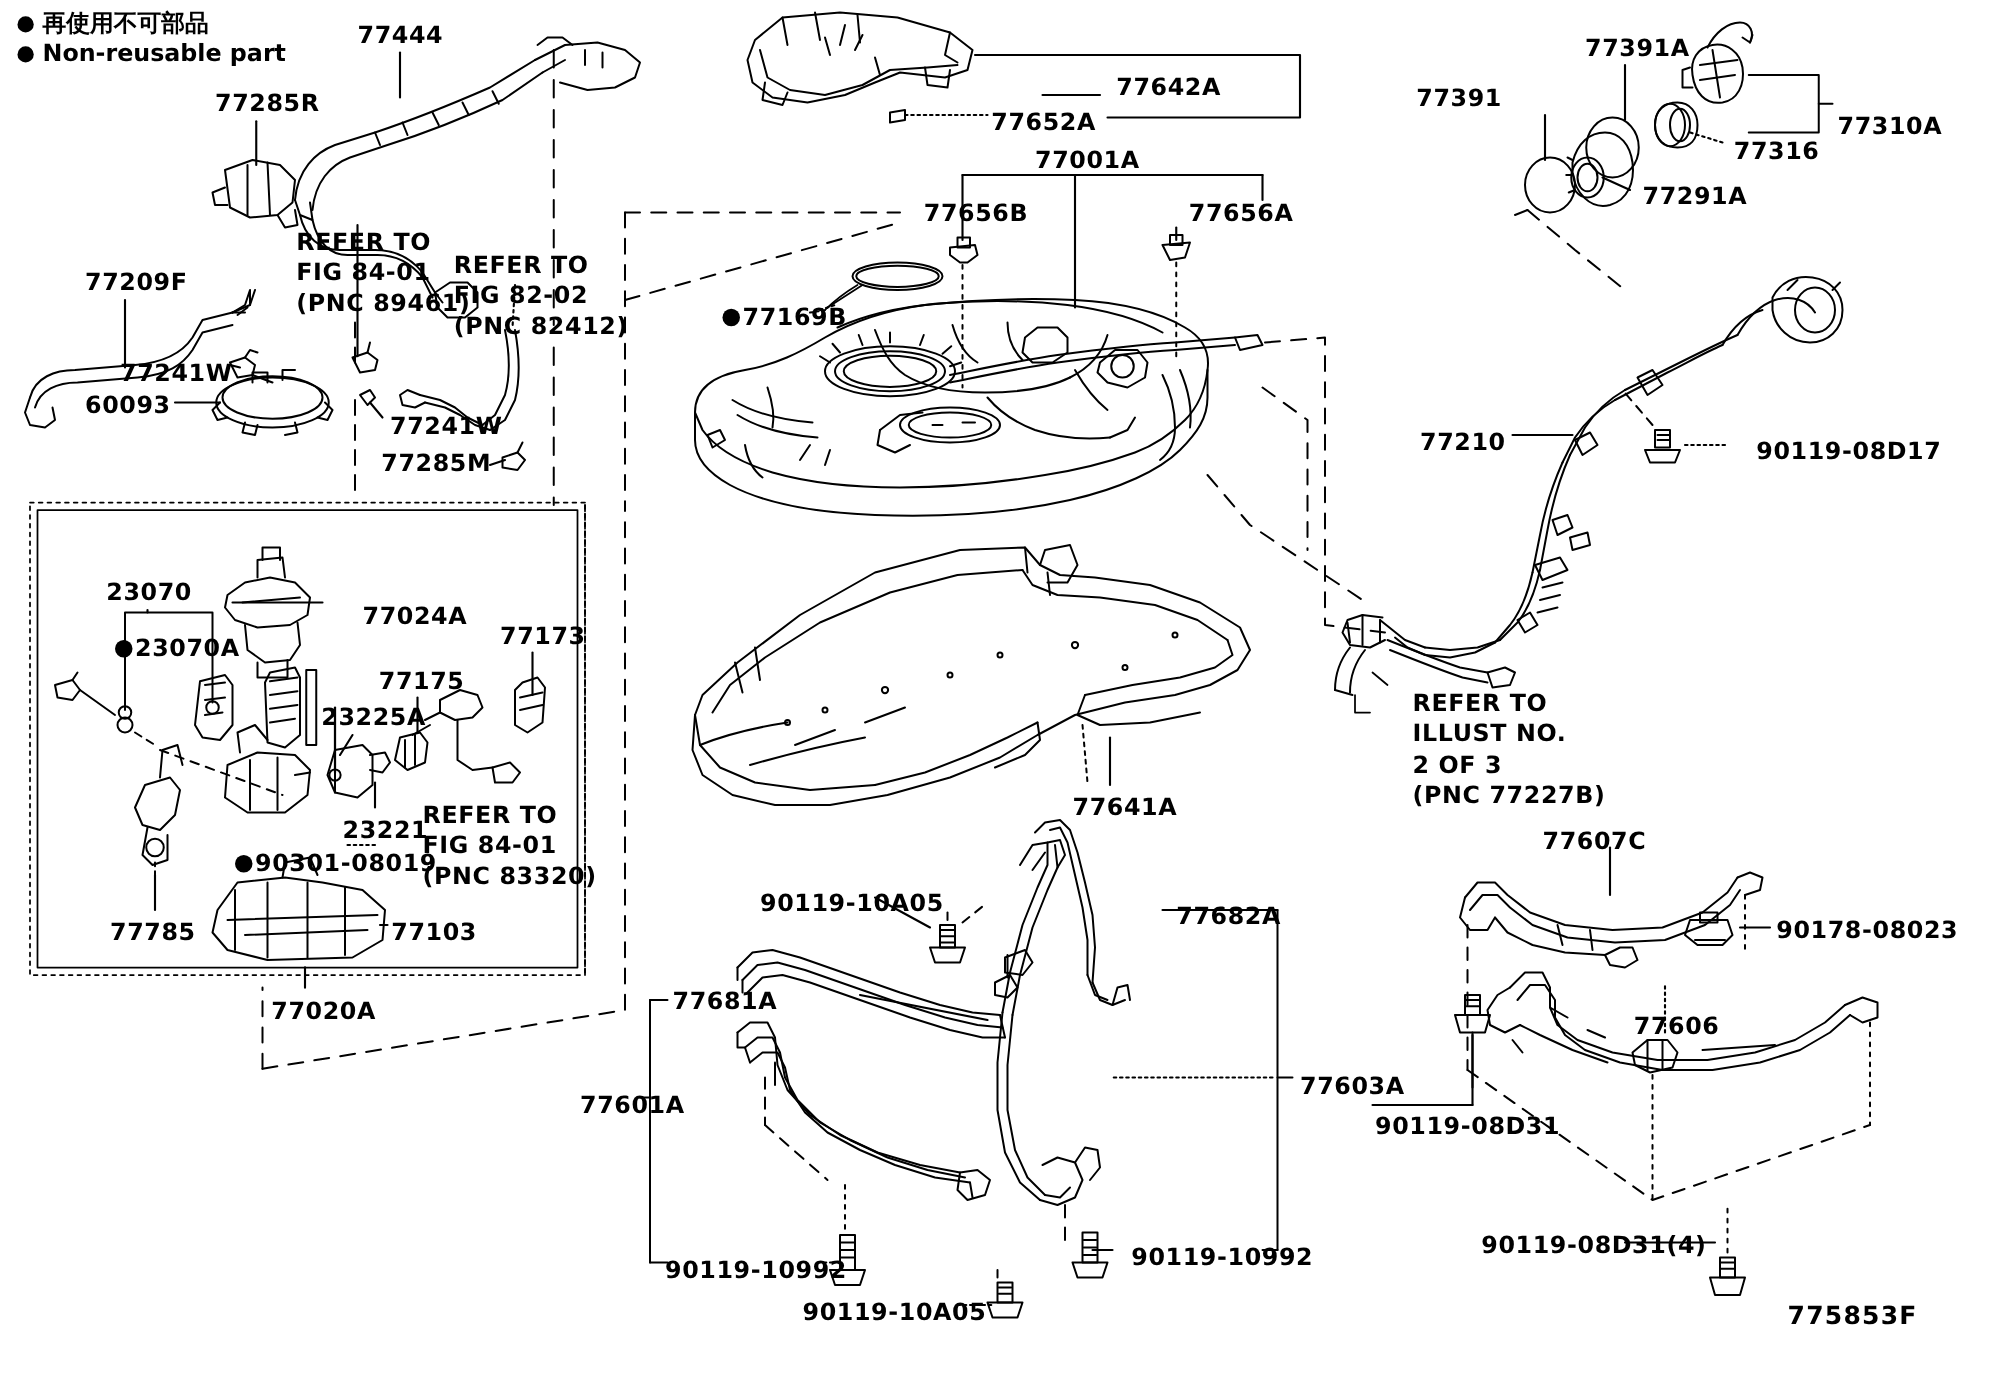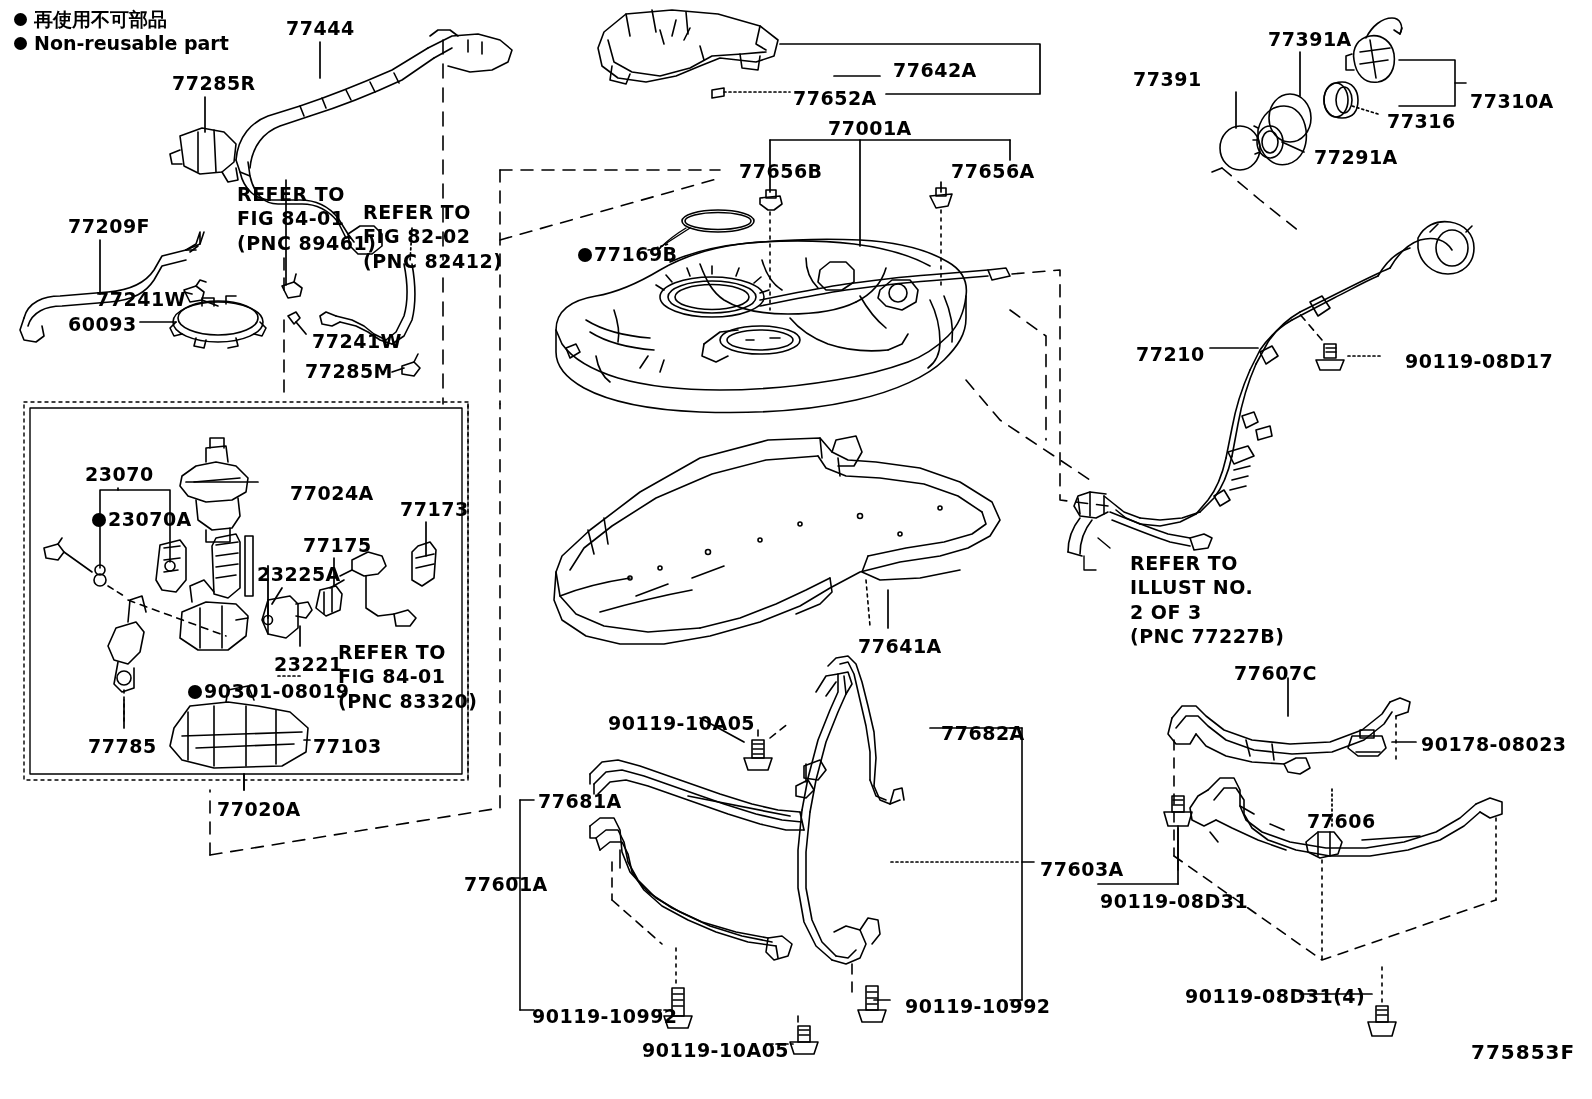--- a/index.html
+++ b/index.html
@@ -552,15 +552,15 @@
         <div>(PNC 83320)</div>
       </div>
       <div class="lbl multi" style="left: 1130px; top: 551px;">
         <div>REFER TO</div>
         <div>ILLUST NO.</div>
         <div>2 OF 3</div>
         <div>(PNC 77227B)</div>
       </div>
     </div>
 
-  <div class="diagno" style="left:1430px;top:1040px;margin-left:41px;">775853F</div>
+  <div class="diagno" style="left:1430px;top:1040px;">775853F</div>
 
 </div>
 
 </body></html>

